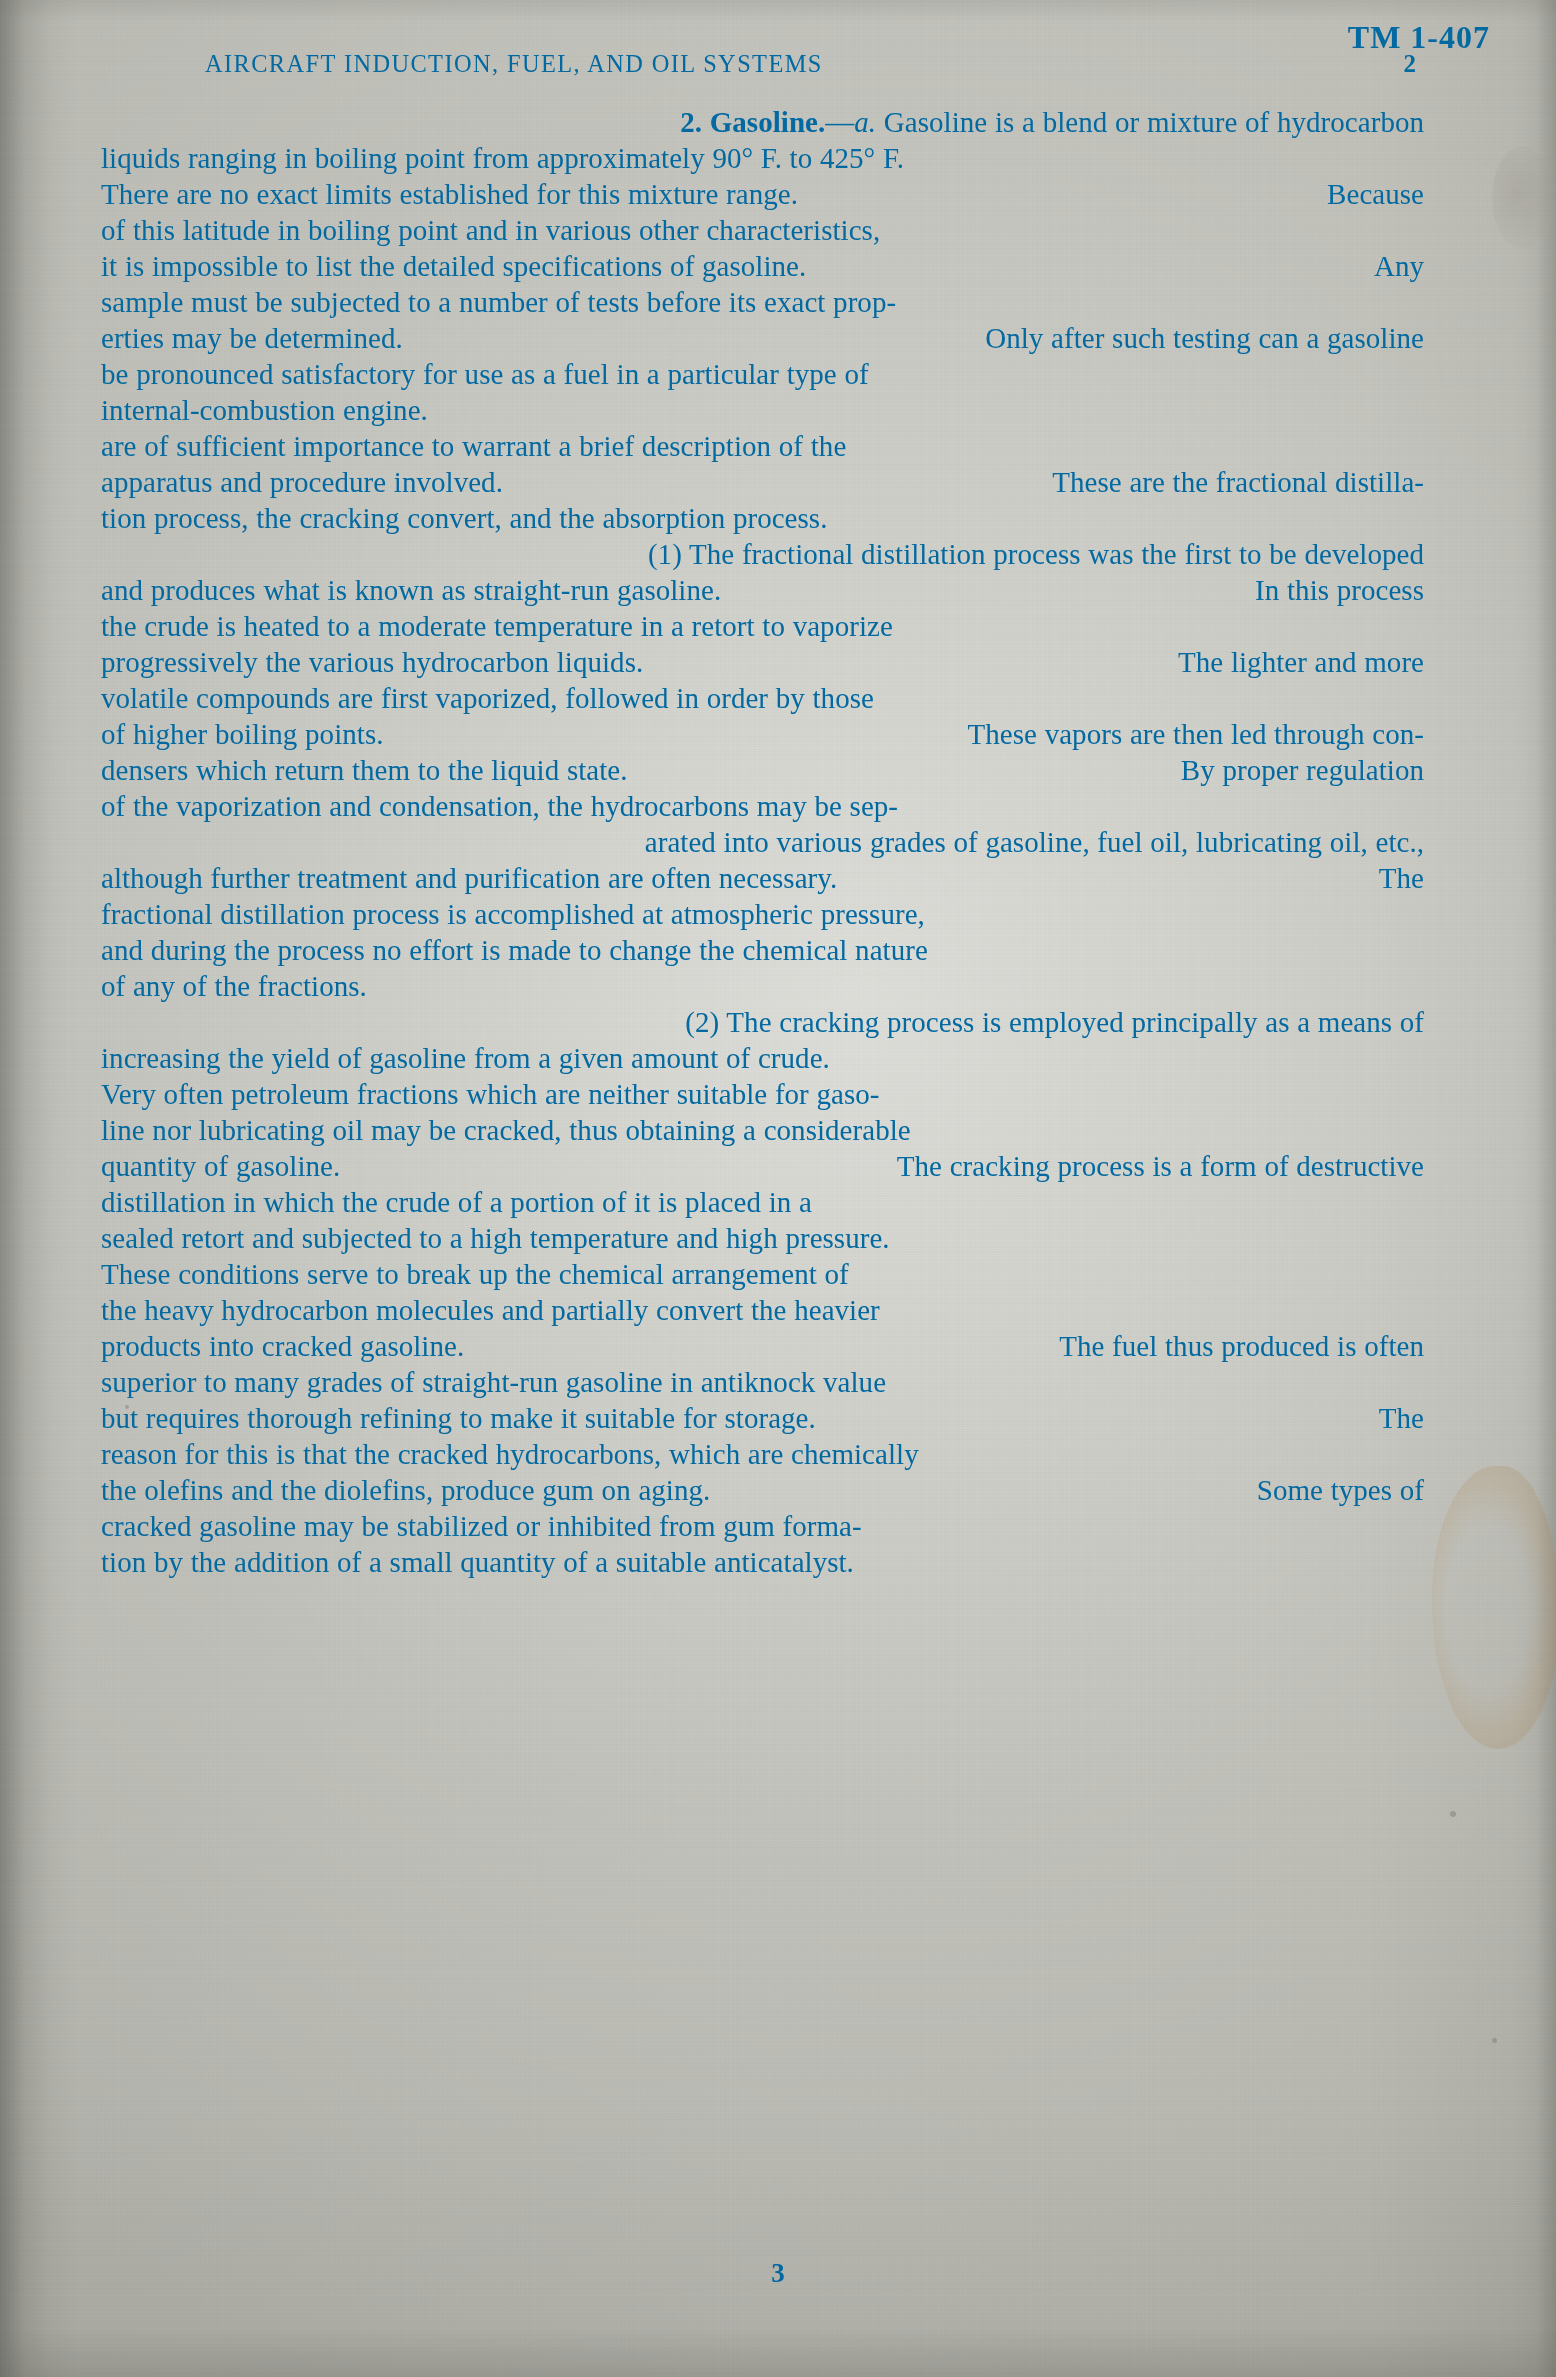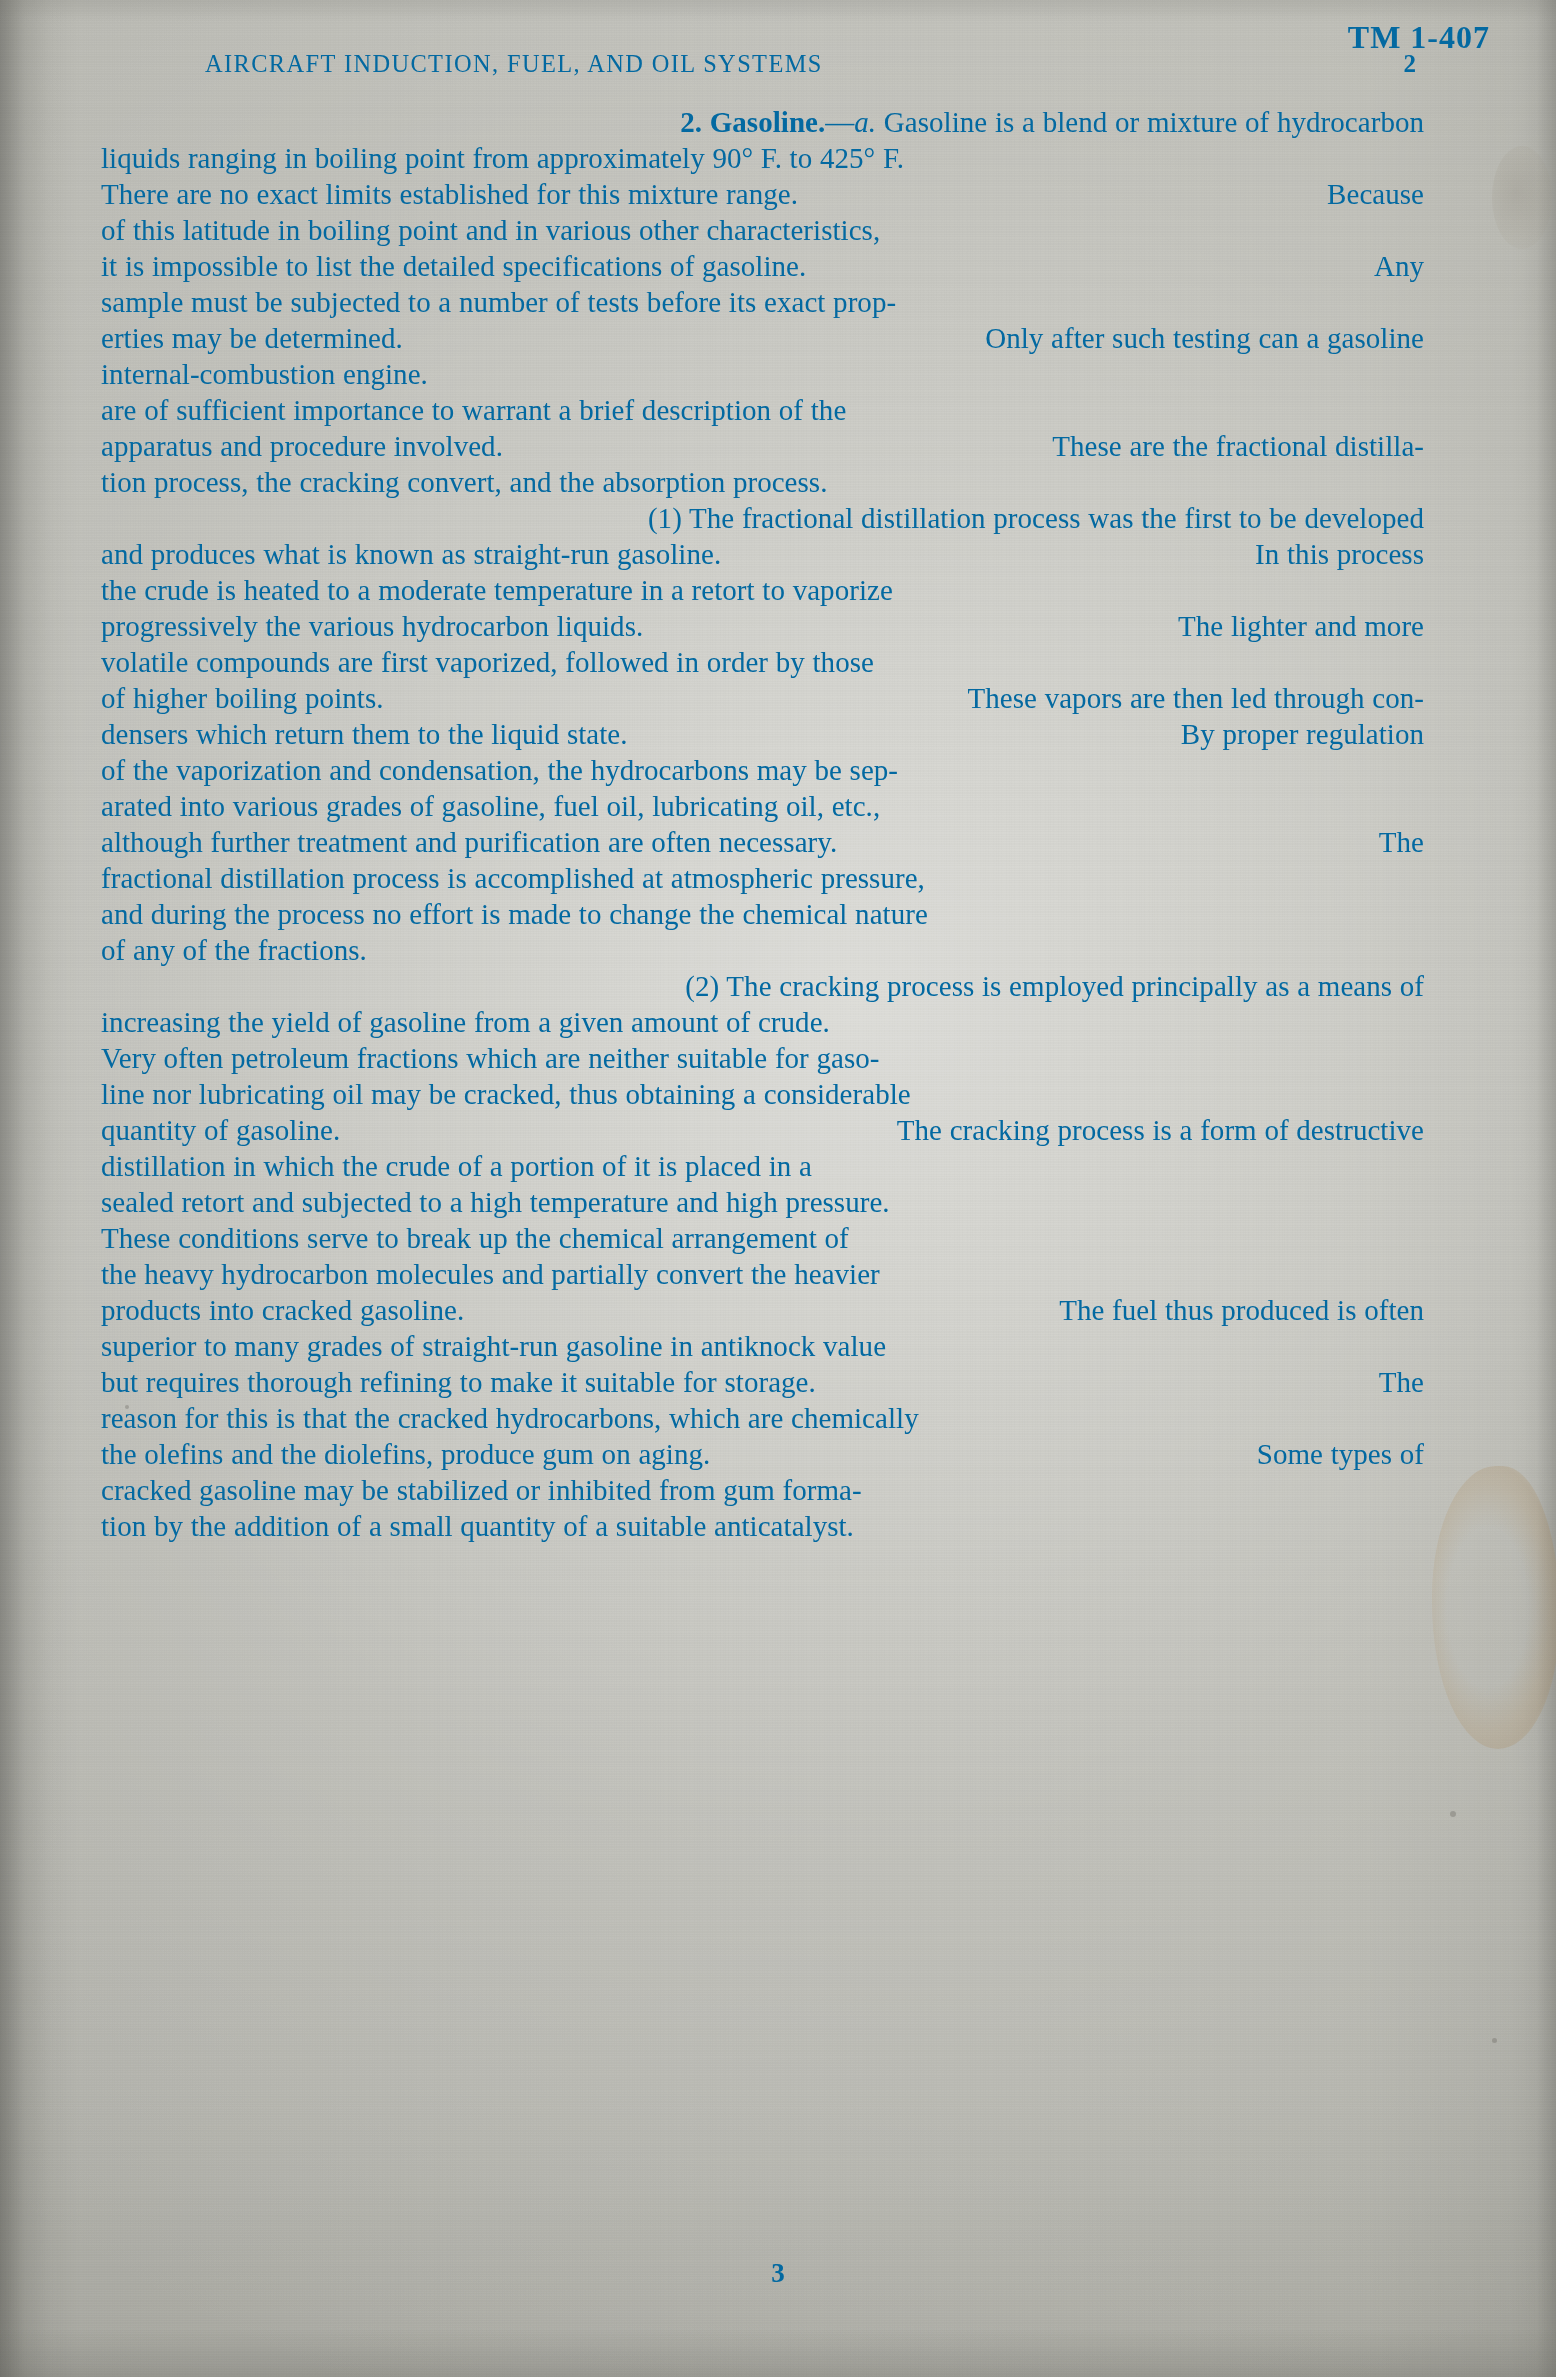--- a/index.html
+++ b/index.html
@@ -214,20 +214,23 @@
             <span>it is impossible to list the detailed specifications of gasoline.</span>
             <span>Any</span>
           </span>
           <span class="ln just" style="width: 1323px;">
             <span>sample must be subjected to a number of tests before its exact prop-</span>
           </span>
           <span class="ln just" style="width: 1323px;">
             <span>erties may be determined.</span>
             <span>Only after such testing can a gasoline</span>
           </span>
+          <span class="ln just" style="width: 1323px;">
+            <span>be pronounced satisfactory for use as a fuel in a particular type of</span>
+          </span>
           <span class="ln lastline" style="width: auto;"><span>internal-combustion engine.</span></span>
         </p>
 
       <p class="para">
           <span class="ln just" style="width: 1323px;">
             <span>are of sufficient importance to warrant a brief description of the</span>
           </span>
           <span class="ln just" style="width: 1323px;">
             <span>apparatus and procedure involved.</span>
             <span>These are the fractional distilla-</span>
@@ -258,21 +261,21 @@
             <span>of higher boiling points.</span>
             <span>These vapors are then led through con-</span>
           </span>
           <span class="ln just" style="width: 1323px;">
             <span>densers which return them to the liquid state.</span>
             <span>By proper regulation</span>
           </span>
           <span class="ln just" style="width: 1323px;">
             <span>of the vaporization and condensation, the hydrocarbons may be sep-</span>
           </span>
-          <span class="ln just" style="width: 1323px;">
+          <span class="ln just" style="width: 1323px; justify-content: flex-end;">
             <span>arated into various grades of gasoline, fuel oil, lubricating oil, etc.,</span>
           </span>
           <span class="ln just" style="width: 1323px;">
             <span>although further treatment and purification are often necessary.</span>
             <span>The</span>
           </span>
           <span class="ln just" style="width: 1323px;">
             <span>fractional distillation process is accomplished at atmospheric pressure,</span>
           </span>
           <span class="ln just" style="width: 1323px;">

